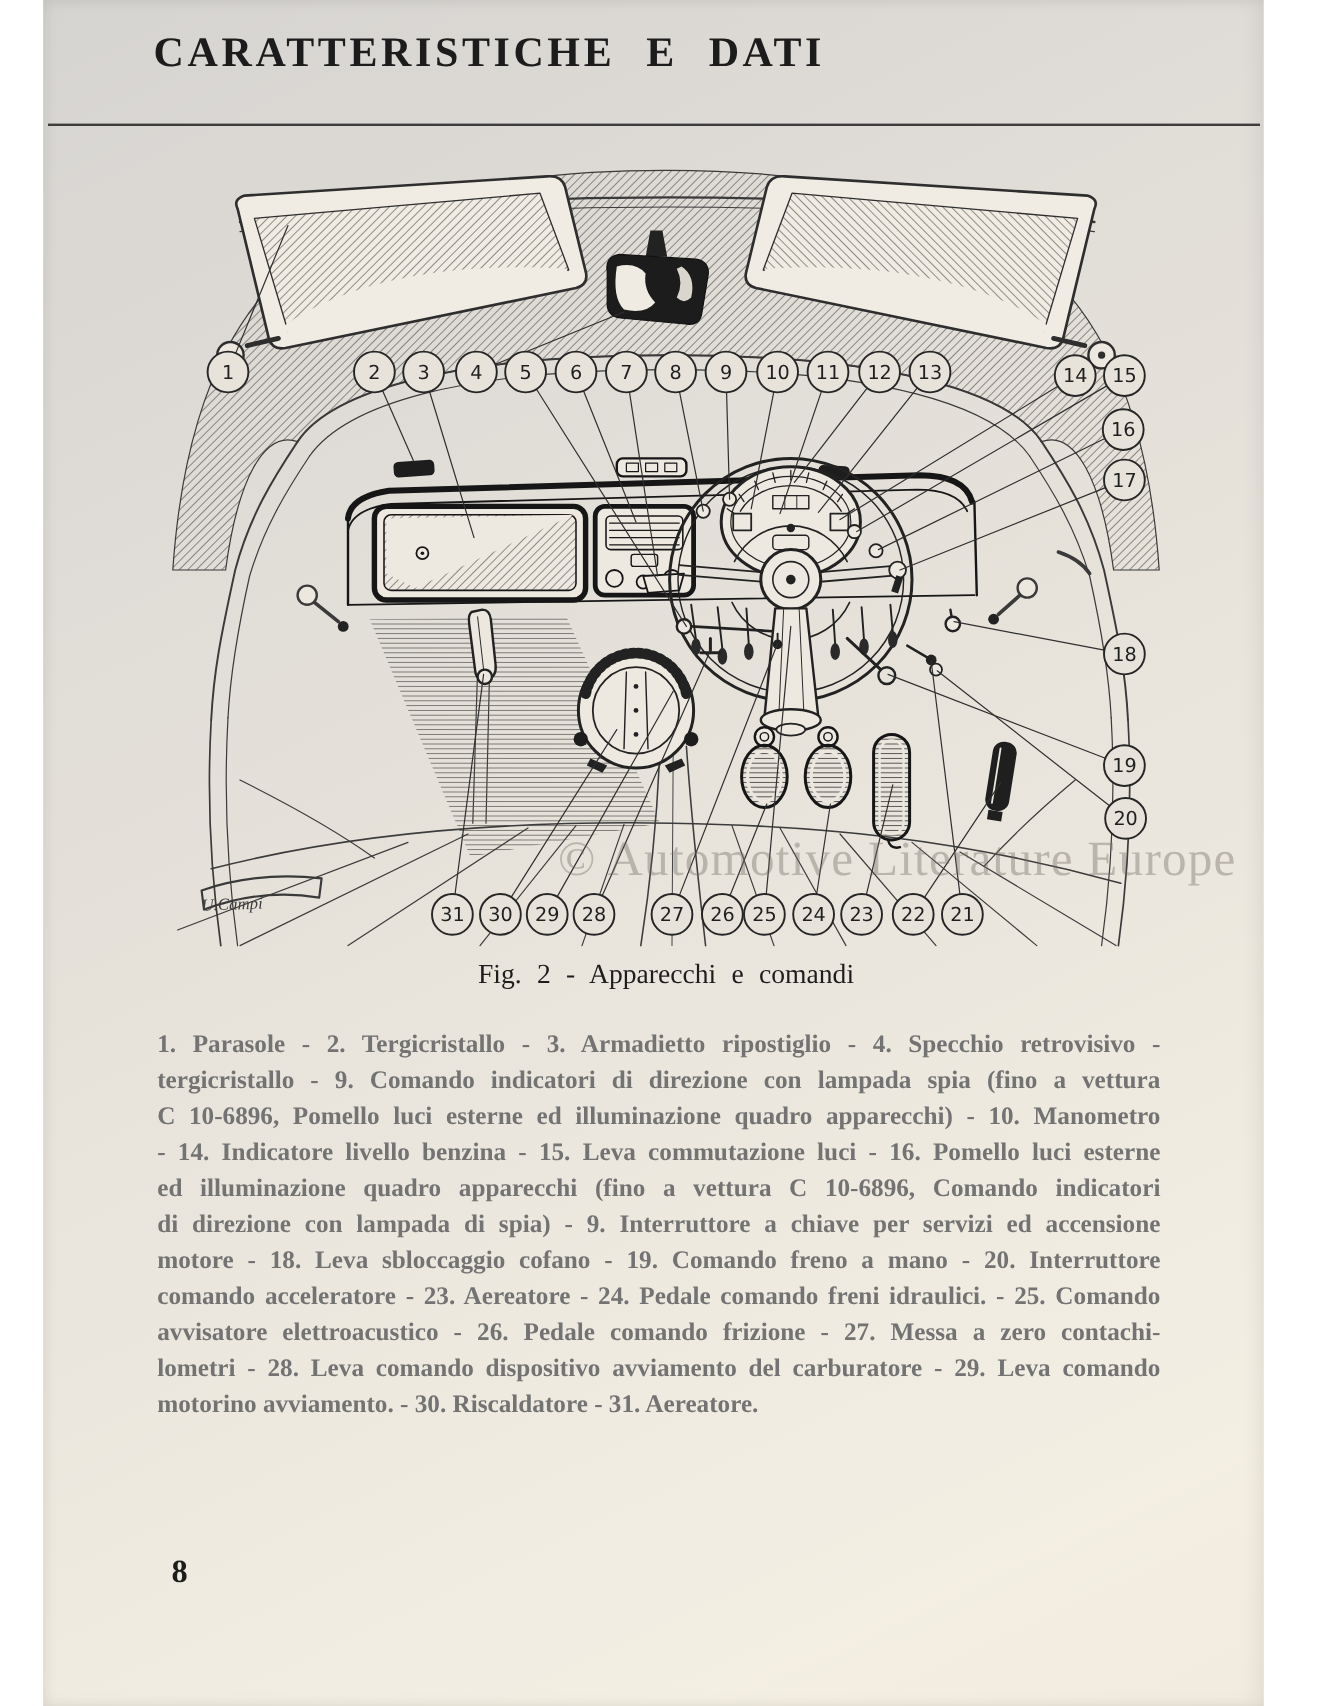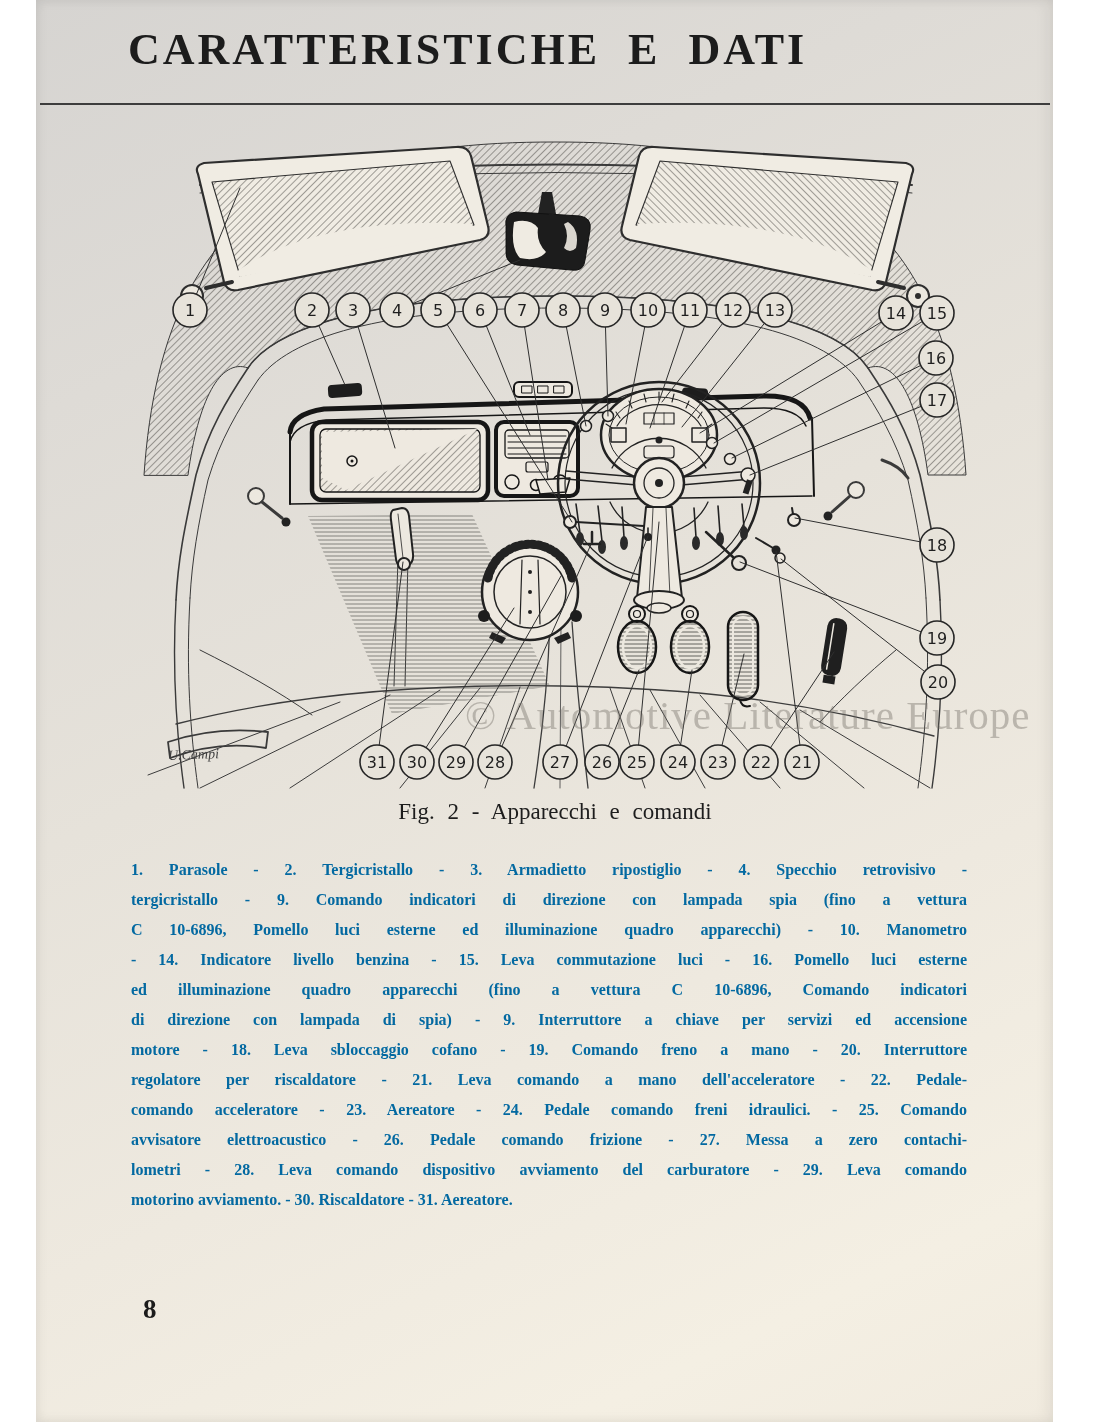--- a/index.html
+++ b/index.html
@@ -1,32 +1,32 @@
 <!DOCTYPE html>
 <html><head>
 <meta charset="utf-8">
 <style>
   html,body{margin:0;padding:0;background:#ffffff;}
   .screen{position:relative;width:1100px;height:1422px;overflow:hidden;
           font-family:"Liberation Serif",serif;background:#ffffff;}
   .page-bg{position:absolute;left:36px;top:0;width:1017px;height:1422px;
            background:linear-gradient(155deg,#d6d4d1 0%,#dedbd6 22%,#e6e2da 45%,#eee9df 68%,#f4efe3 88%,#f1ebdf 100%);
            box-shadow:inset -6px 0 14px rgba(0,0,0,.06), inset 4px 0 10px rgba(0,0,0,.05);}
-  .title{position:absolute;left:128px;top:24px;font-size:44px;font-weight:bold;
+  .title{position:absolute;left:128px;top:24px;font-size:35px;font-weight:bold;
          letter-spacing:3px;word-spacing:14px;color:#1c1c1c;}
   .rule{position:absolute;left:40px;top:103px;width:1010px;height:2px;background:#3d3d3d;}
   .fig-svg{position:absolute;left:140px;top:130px;}
   .watermark{position:absolute;left:465px;top:691px;font-size:41px;letter-spacing:1px;
              color:rgba(112,107,99,0.40);white-space:nowrap;z-index:6;}
   .signature{position:absolute;left:168px;top:747px;font-style:italic;font-size:14px;color:#3f3f3f;
              transform:rotate(-2deg);z-index:5;}
   .caption{position:absolute;left:140px;top:799px;width:830px;text-align:center;
            font-size:23px;font-weight:normal;color:#1d1d1d;word-spacing:7px;}
-  .legend{position:absolute;left:131px;top:855px;width:836px;font-size:16px;line-height:30px;
-          font-weight:bold;color:#0369a1;}
+  .legend{position:absolute;left:131px;top:855px;width:836px;font-size:21px;line-height:30px;
+          font-weight:bold;color:#737373;}
   .legend-line{text-align:justify;text-align-last:justify;}
   .legend-line.last{text-align-last:left;font-family:Liberation Serif, serif;}
   .pagenum{position:absolute;left:143px;top:1294px;font-size:27px;font-weight:bold;color:#1c1c1c;}
   svg *{vector-effect:none;}
 </style>
 </head>
 <body>
 
 <div class="screen">
   <div class="page-bg"></div>
@@ -361,21 +361,20 @@
   <div class="caption">Fig. 2 - Apparecchi e comandi</div>
 
   <div class="legend" id="legend">
       <div class="legend-line">1. Parasole - 2. Tergicristallo - 3. Armadietto ripostiglio - 4. Specchio retrovisivo -</div>
       <div class="legend-line">tergicristallo - 9. Comando indicatori di direzione con lampada spia (fino a vettura</div>
       <div class="legend-line">C 10-6896, Pomello luci esterne ed illuminazione quadro apparecchi) - 10. Manometro</div>
       <div class="legend-line">- 14. Indicatore livello benzina - 15. Leva commutazione luci - 16. Pomello luci esterne</div>
       <div class="legend-line">ed illuminazione quadro apparecchi (fino a vettura C 10-6896, Comando indicatori</div>
       <div class="legend-line">di direzione con lampada di spia) - 9. Interruttore a chiave per servizi ed accensione</div>
       <div class="legend-line">motore - 18. Leva sbloccaggio cofano - 19. Comando freno a mano - 20. Interruttore</div>
-      <div class="legend-line">regolatore per riscaldatore - 21. Leva comando a mano dell'acceleratore - 22. Pedale-</div>
       <div class="legend-line">comando acceleratore - 23. Aereatore - 24. Pedale comando freni idraulici. - 25. Comando</div>
       <div class="legend-line">avvisatore elettroacustico - 26. Pedale comando frizione - 27. Messa a zero contachi-</div>
       <div class="legend-line">lometri - 28. Leva comando dispositivo avviamento del carburatore - 29. Leva comando</div>
       <div class="legend-line last">motorino avviamento. - 30. Riscaldatore - 31. Aereatore.</div>
     </div>
 
   <div class="pagenum">8</div>
 </div>
 
 </body></html>

